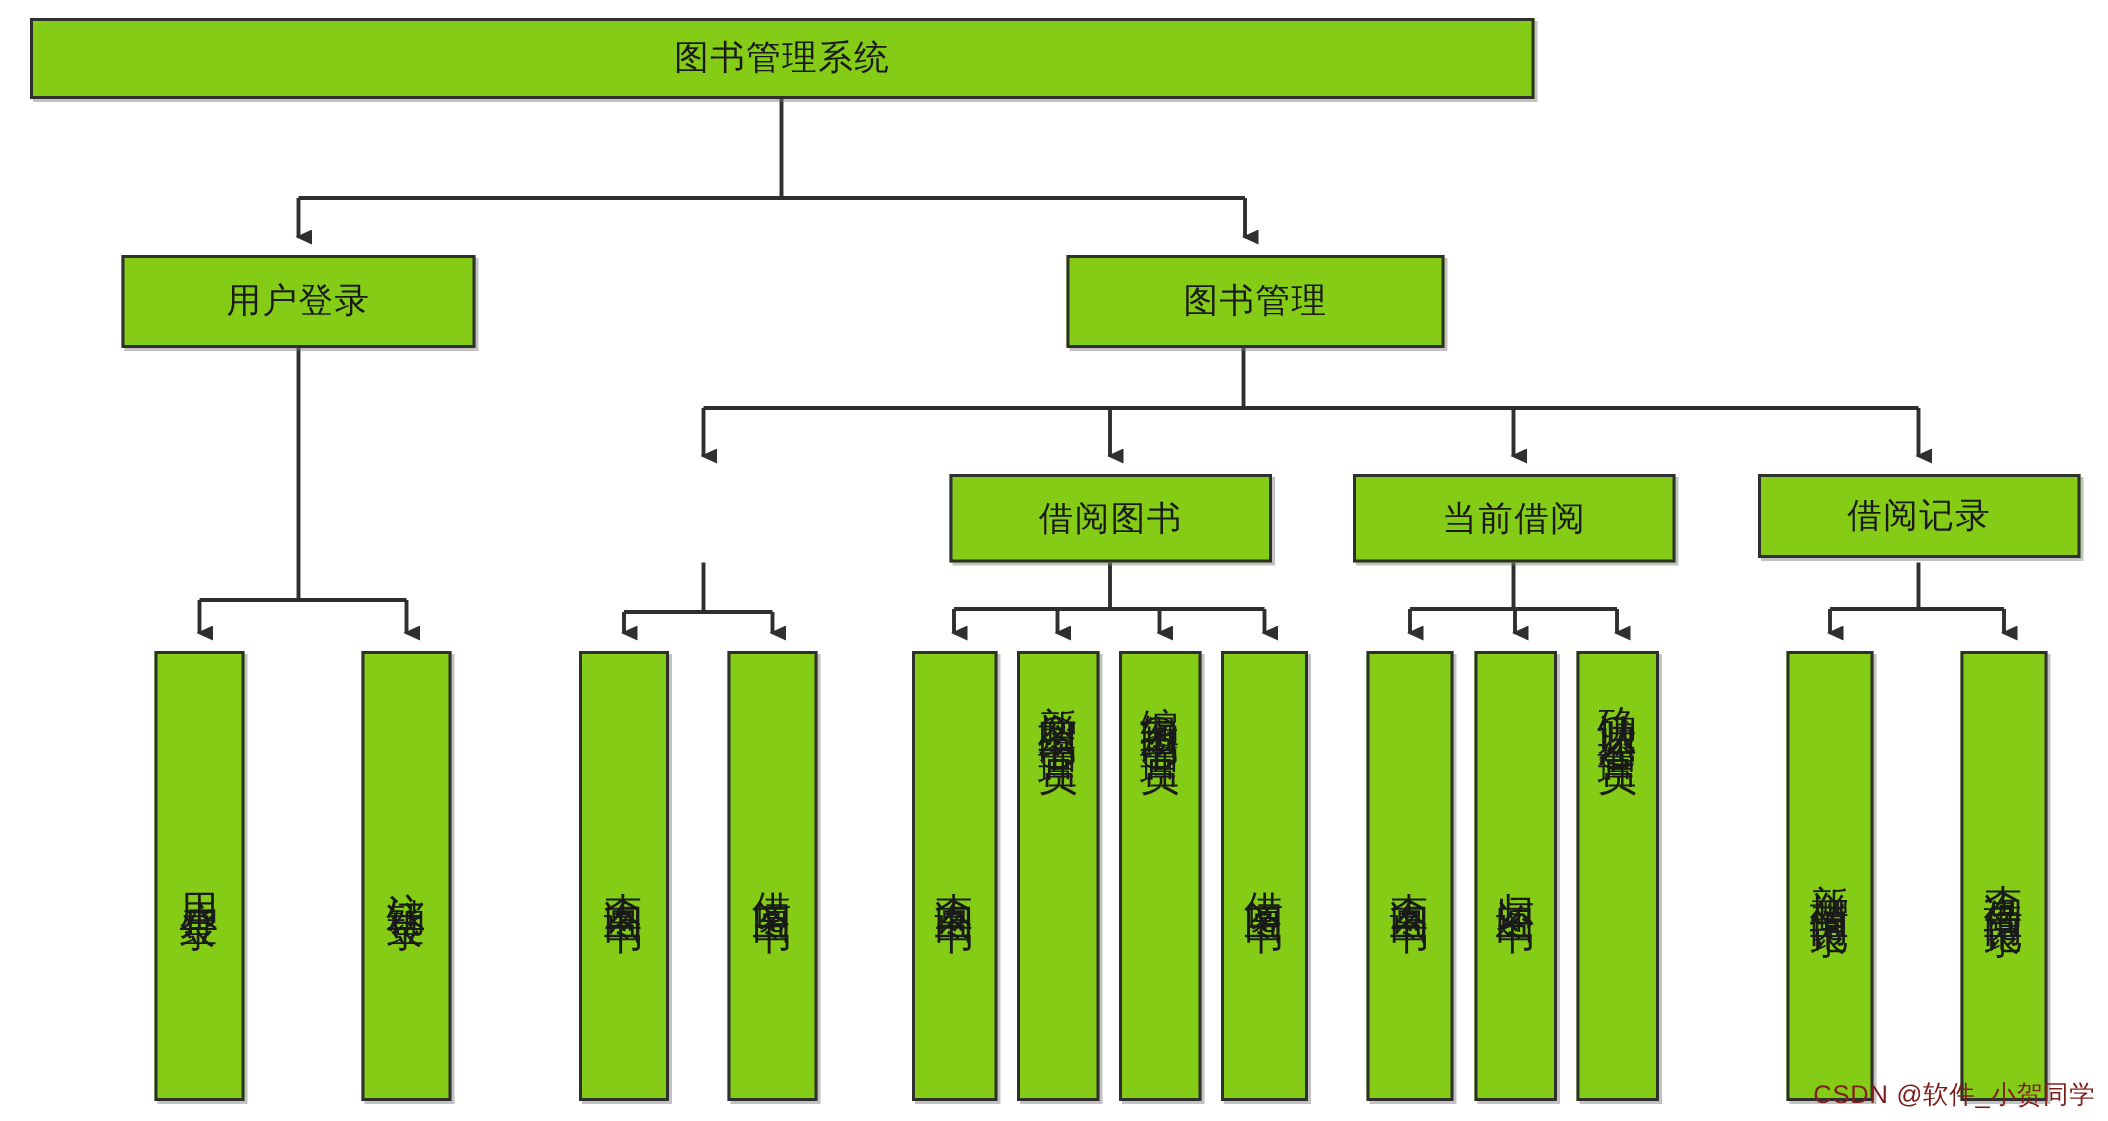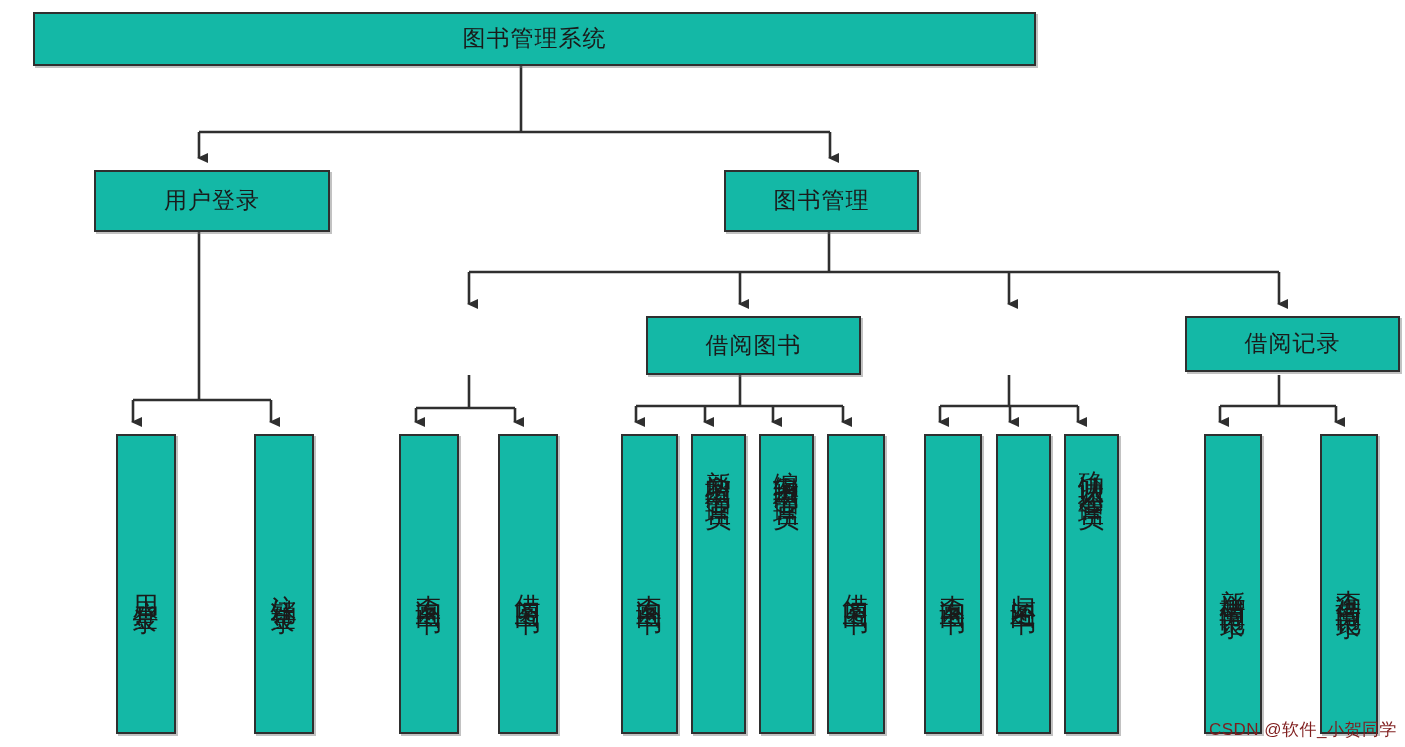--- a/index.html
+++ b/index.html
@@ -9,26 +9,25 @@
     font-family:"Liberation Sans","DejaVu Sans",sans-serif;
     overflow:hidden;
     position:relative;
   }
   #canvas{position:absolute;left:0;top:0;width:1405px;height:747px;}
   svg#wires{position:absolute;left:0;top:0;width:1405px;height:747px;pointer-events:none;}
 
   .node{
     position:absolute;
     box-sizing:border-box;
-    background:#14b8a6;
+    background:#84cc16;
     border:2px solid #2f2f2f;
     box-shadow:2px 2px 0 rgba(120,120,120,.45);
     display:flex;align-items:center;justify-content:center;
     color:#1a1a1a;
-    margin-left:13px;
   }
   .node .lbl{
     display:block;
     text-align:center;
     line-height:1.12;
     white-space:nowrap;
   }
   .node.horiz .lbl{font-size:23px;letter-spacing:1px;}
   .node.vert{
     align-items:flex-start;
@@ -109,26 +108,29 @@
     </g>
   </svg>
 
   <div class="node horiz" style="left:20px;top:12px;width:1003px;height:54px;">
     <span class="lbl">图书管理系统</span>
   </div>
 
   <div class="node horiz" style="left:81px;top:170px;width:236px;height:62px;">
     <span class="lbl">用户登录</span>
   </div>
-  <div class="node horiz" style="left:711px;top:170px;width:195px;height:62px;">
+  <div class="node horiz" style="left:711px;top:170px;width:252px;height:62px;">
     <span class="lbl">图书管理</span>
   </div>
 
   <div class="node horiz" style="left:633px;top:316px;width:215px;height:59px;">
     <span class="lbl">借阅图书</span>
+  </div>
+  <div class="node horiz" style="left:902px;top:316px;width:215px;height:59px;">
+    <span class="lbl">当前借阅</span>
   </div>
   <div class="node horiz" style="left:1172px;top:316px;width:215px;height:56px;">
     <span class="lbl">借阅记录</span>
   </div>
 
   <div class="node vert center-text" style="left:103px;top:434px;width:60px;height:300px;">
     <span class="lbl">用户登录</span>
   </div>
   <div class="node vert center-text" style="left:241px;top:434px;width:60px;height:300px;">
     <span class="lbl">注销登录</span>

